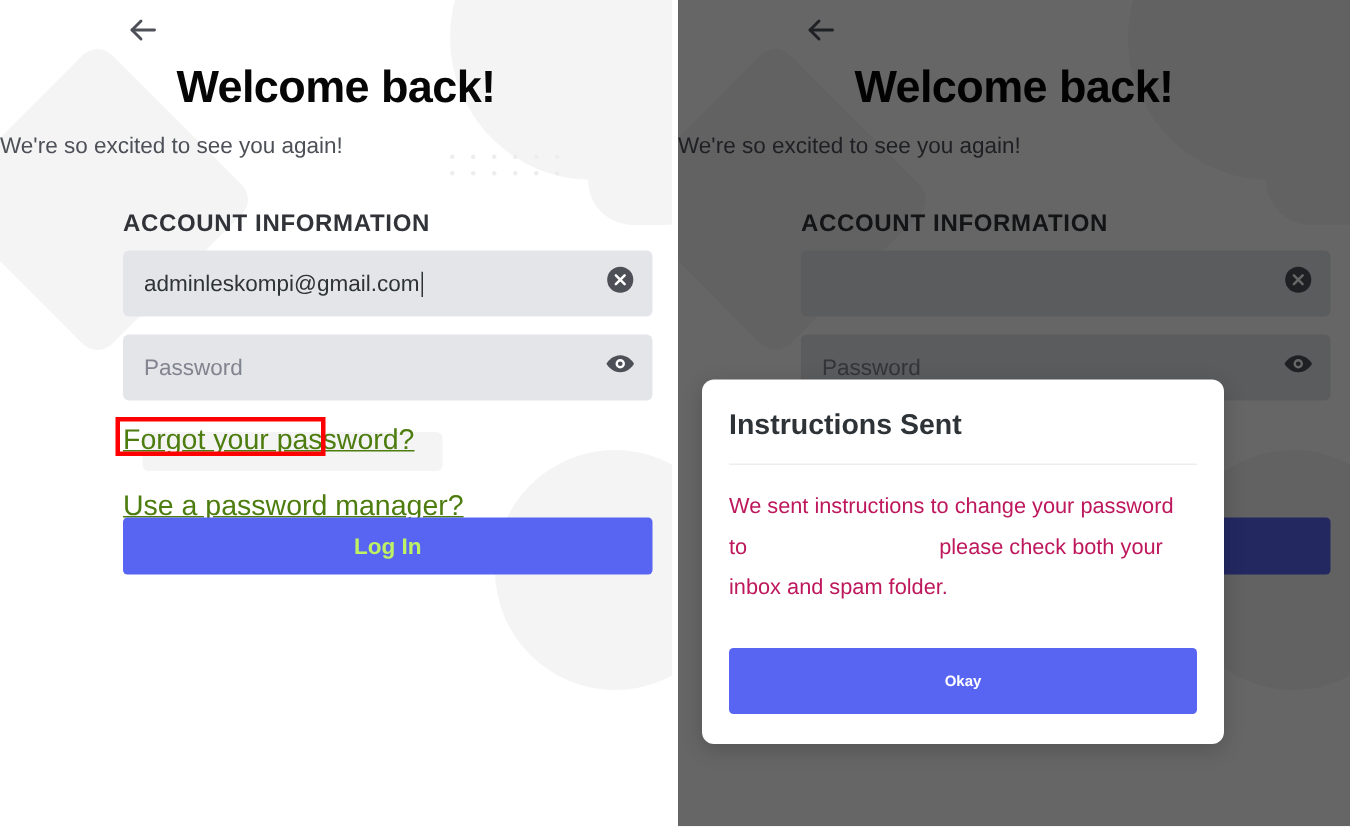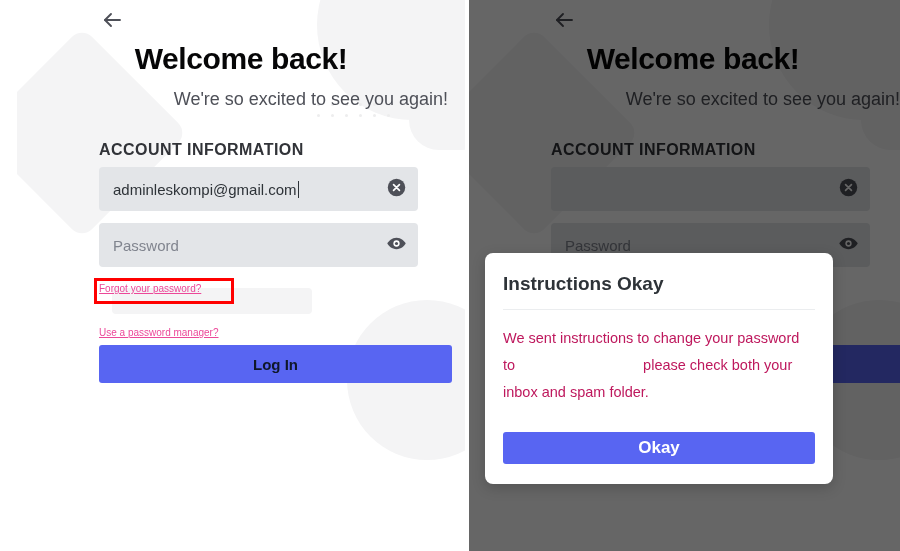--- a/index.html
+++ b/index.html
@@ -22,21 +22,20 @@
     overflow: hidden;
   }
 
   
   .panel {
     position: absolute;
     top: 0;
     height: 551px;
     background: #ffffff;
     overflow: hidden;
-    margin-left: 17px;
   }
   .panel-left  { left: 0;   width: 448px; }
   .panel-right { left: 452px; width: 448px; }
 
   .screen {
     position: absolute;
     inset: 0;
     background: #ffffff;
   }
 
@@ -105,43 +104,43 @@
     left: 0; right: 0;
     top: 42px;
     text-align: center;
     font-size: 30px;
     font-weight: bold;
     color: #060607;
     letter-spacing: -0.4px;
   }
   .subtitle {
     position: absolute;
-    left: 0; right: 17px;
+    left: 0; right: 1px;
     top: 89px;
-    text-align: right;
-    font-size: 18px;
+    text-align: left;
+    font-size: 15px;
     color: #4e5058;
   }
 
   
   .section-label {
     position: absolute;
     left: 82px;
     top: 141px;
     font-size: 16px;
     font-weight: bold;
     letter-spacing: 0.45px;
     color: #313338;
   }
 
   
   .field {
     position: absolute;
     left: 82px;
-    width: 319px;
+    width: 353px;
     height: 44px;
     background: #e3e5e8;
     border-radius: 4px;
     box-sizing: border-box;
     display: flex;
     align-items: center;
   }
   .field-email { top: 167px; }
   .field-pass  { top: 223px; }
 
@@ -168,36 +167,36 @@
     display: flex;
     align-items: center;
     justify-content: center;
     flex: none;
   }
 
   
   .link {
     position: absolute;
     left: 82px;
-    font-size: 10px;
-    color: #ec4899;
+    font-size: 19px;
+    color: #4d7c0f;
     white-space: nowrap;
   }
   .link-forgot  { top: 283px; }
   .link-manager { top: 327px; }
 
   
   .btn-primary {
     position: absolute;
     left: 82px;
     width: 353px;
     height: 38px;
     border-radius: 3px;
     background: #5865f2;
-    color: #0f172a;
+    color: #bef264;
     font-size: 15px;
     font-weight: bold;
     display: flex;
     align-items: center;
     justify-content: center;
     border: none;
     font-family: inherit;
   }
   .btn-login { top: 345px; }
 
@@ -252,25 +251,25 @@
     display: inline-block;
     width: 128px;
     height: 14px;
     vertical-align: middle;
   }
   .modal-footer {
     padding: 22px 18px 20px 18px;
   }
   .btn-okay {
     width: 100%;
-    height: 32px;
+    height: 44px;
     border-radius: 3px;
     background: #5865f2;
     color: #ffffff;
-    font-size: 17px;
+    font-size: 10px;
     font-weight: bold;
     display: flex;
     align-items: center;
     justify-content: center;
     border: none;
     font-family: inherit;
     box-sizing: border-box;
   }
 </style>
 </head>
@@ -402,21 +401,21 @@
 
       <a class="link link-forgot" href="#">Forgot your password?</a>
       <a class="link link-manager" href="#">Use a password manager?</a>
 
       <button class="btn-primary btn-login">Log In</button>
     </div>
 
     <div class="dim-overlay"></div>
 
     <div class="modal">
-      <div class="modal-title">Instructions Okay</div>
+      <div class="modal-title">Instructions Sent</div>
       <div class="modal-divider"></div>
       <div class="modal-body">
         <span>We sent instructions to change your password to</span><span class="redaction"></span><span>please check both your inbox and spam folder.</span>
       </div>
       <div class="modal-footer">
         <button class="btn-okay">Okay</button>
       </div>
     </div>
   </div>
 

